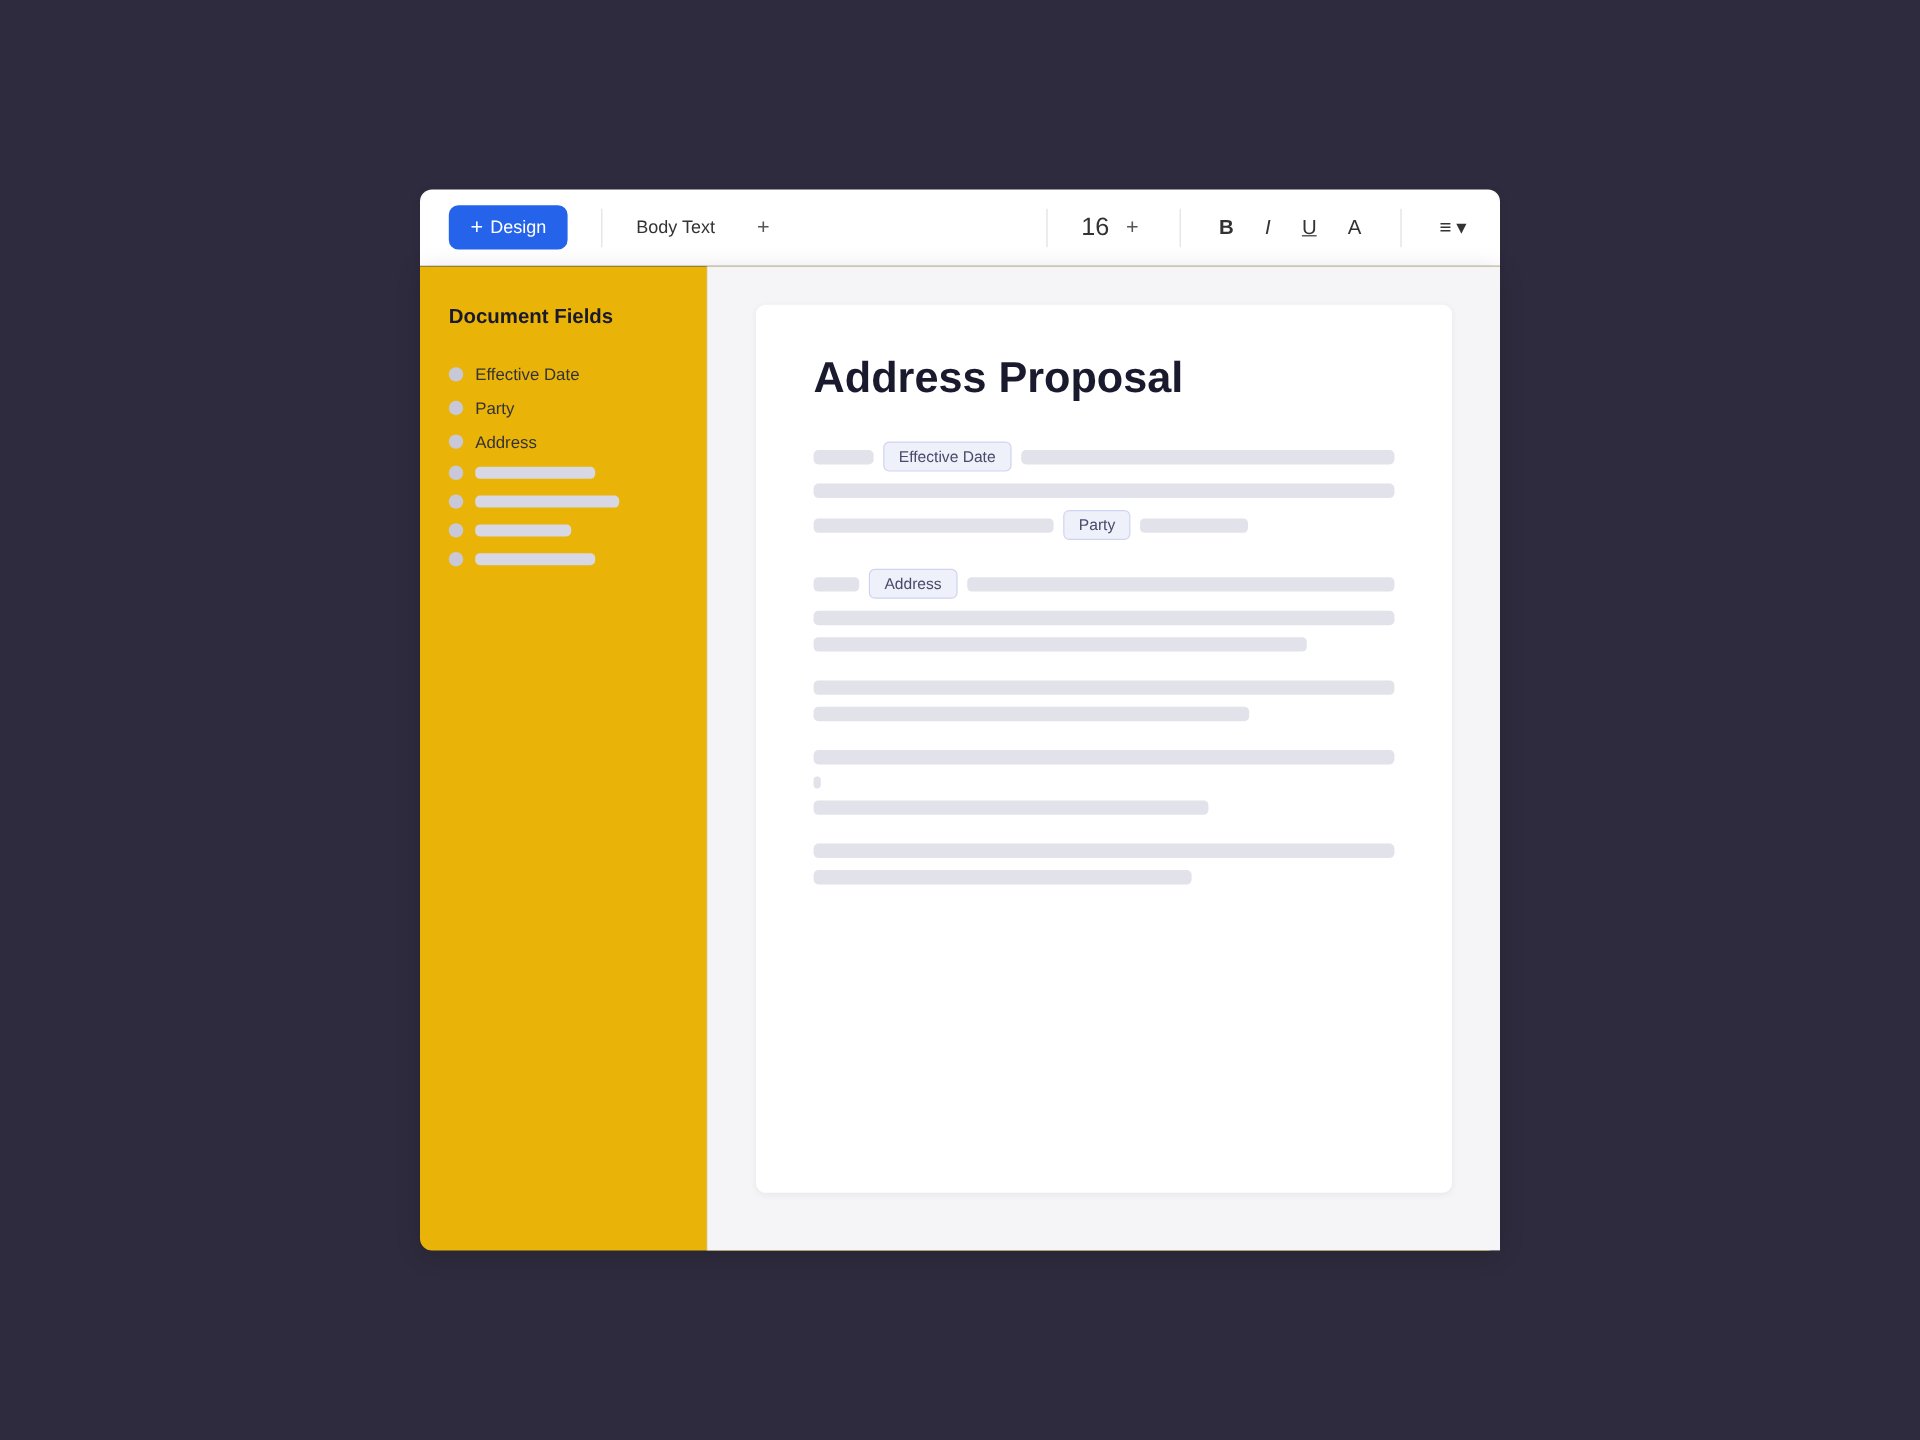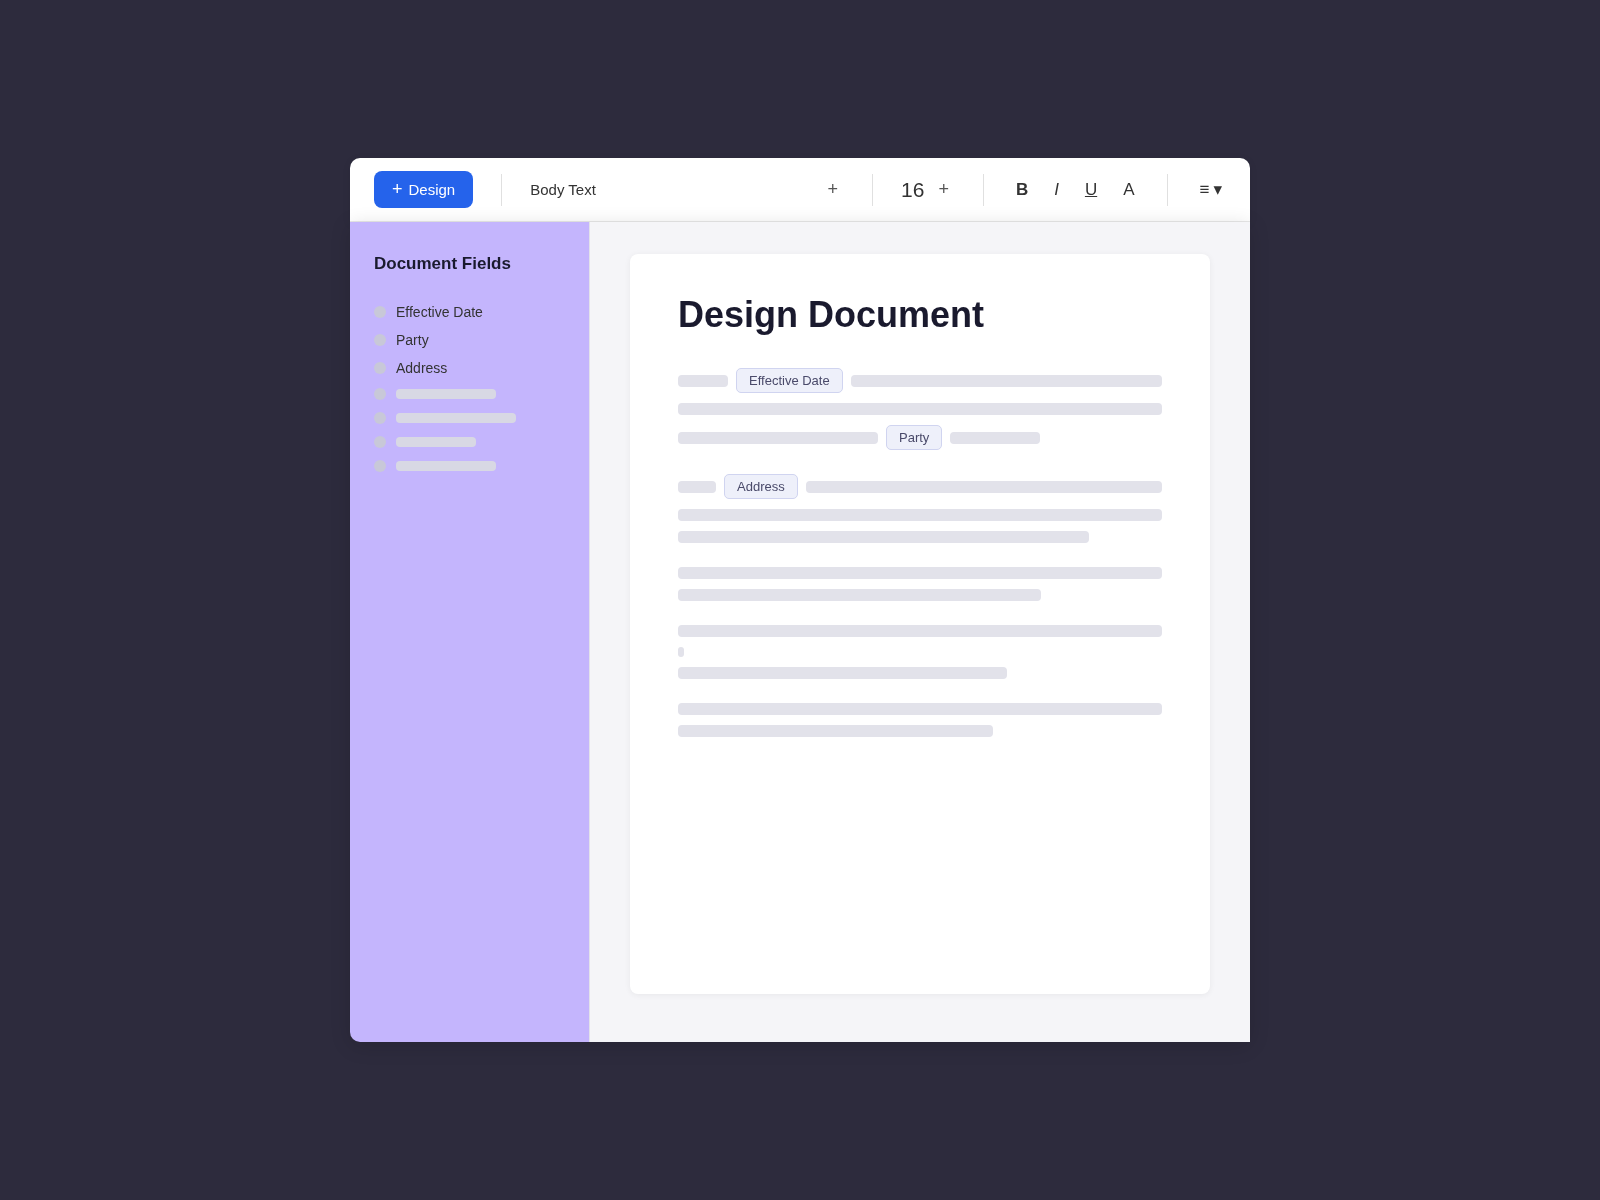--- a/index.html
+++ b/index.html
@@ -56,23 +56,23 @@
     .toolbar-divider {
       width: 1px;
       height: 32px;
       background: #e0e0e0;
       margin: 0 8px;
     }
 
     .toolbar-center {
       display: flex;
       align-items: center;
-      gap: 8px;
+      gap: 29px;
       flex: 1;
-      justify-content: space-between;
+      justify-content: flex-start;
     }
 
     .style-label {
       font-size: 15px;
       color: #333;
     }
 
     .toolbar-add-btn {
       background: none;
       border: none;
@@ -119,21 +119,21 @@
       font-size: 17px;
       color: #333;
       display: flex;
       align-items: center;
       gap: 4px;
       padding: 2px 4px;
     }
 
     
     .main-area {
-      background: #c4b5fd;
+      background: #eab308;
       border-radius: 0 0 10px 10px;
       display: flex;
       min-height: 820px;
       box-shadow: 0 4px 20px rgba(0,0,0,0.15);
     }
 
     
     .sidebar {
       width: 240px;
       padding: 32px 24px;
@@ -318,21 +318,21 @@
       </div>
       <div class="field-item placeholder">
         <div class="field-dot"></div>
         <div class="placeholder-bar" style="width:100px;"></div>
       </div>
     </div>
 
     <div class="document-area">
       <div class="doc-card">
 
-        <h1 class="doc-title">Design Document</h1>
+        <h1 class="doc-title">Address Proposal</h1>
 
         <div class="content-block">
           <div class="inline-row">
             <div class="line-segment seg-sm"></div>
             <span class="field-tag">Effective Date</span>
             <div class="line-segment seg-full"></div>
           </div>
           <div class="text-line long"></div>
           <div class="inline-row">
             <div class="line-segment" style="width:200px;"></div>

